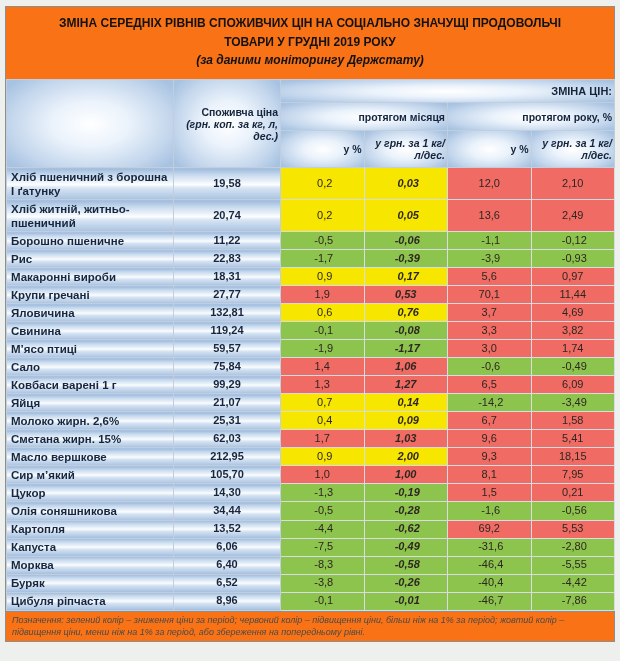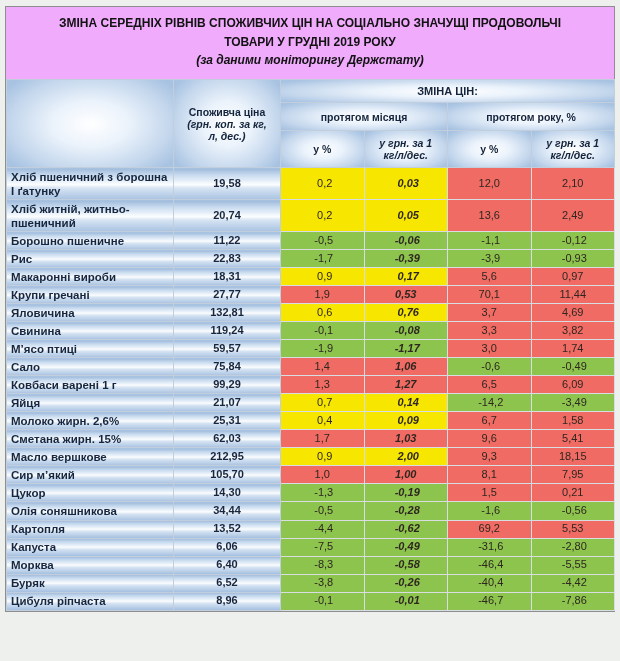--- a/index.html
+++ b/index.html
@@ -5,37 +5,37 @@
   html,body{margin:0;padding:0;}
   body{
     width:620px;height:661px;
     background:#eef0ed;
     font-family:"Liberation Sans","DejaVu Sans",sans-serif;
     -webkit-font-smoothing:antialiased;
   }
   .page{
     position:absolute;left:5px;top:6px;width:608px;
     border:1px solid #8e8e8e;
-    background:#f0abfc;
+    background:#f97316;
   }
   
   .title-block{padding:7px 26px 8px;text-align:center;}
   .title-line{font-weight:bold;font-size:12px;line-height:1.55;color:#121212;}
   .subtitle-line{font-weight:bold;font-style:italic;font-size:12px;line-height:1.5;color:#121212;}
   
   table{
     border-collapse:collapse;table-layout:fixed;width:100%;
     margin-top:2px;
   }
   col.c-name{width:167px;} col.c-price{width:107px;}
   col.c-d{width:83.5px;}
   th,td{border:1px solid #c3cedd;overflow:hidden;}
   thead th{
-    font-size:10.5px;font-weight:bold;color:#14243c;text-align:center;
-    padding:1px 11px;
+    font-size:10.5px;font-weight:bold;color:#14243c;text-align:right;
+    padding:1px 2px;
   }
   .pillow{
     background:radial-gradient(ellipse 62% 70% at 50% 50%,
       #ffffff 0%, #eaf2fb 38%, #c3d6ec 78%, #a8c3e2 100%);
   }
   .gloss{
     background:linear-gradient(180deg,
       #9db9db 0%, #c6d9ee 20%, #edf4fb 44%, #ffffff 52%,
       #d8e5f3 62%, #a9c3e2 100%);
   }
@@ -283,14 +283,15 @@
           <td class="td-name gloss">Цибуля ріпчаста</td>
           <td class="td-price gloss">8,96</td>
           <td class="cell-down">-0,1</td>
           <td class="td-em cell-down">-0,01</td>
           <td class="cell-down">-46,7</td>
           <td class="cell-down">-7,86</td>
         </tr>
       </tbody>
   </table>
 
+  <div class="footnote">Позначення: зелений колір – зниження ціни за період; червоний колір – підвищення ціни, більш ніж на 1% за період; жовтий колір – підвищення ціни, менш ніж на 1% за період, або збереження на попередньому рівні.</div>
 
 </div>
 
 </body></html>

